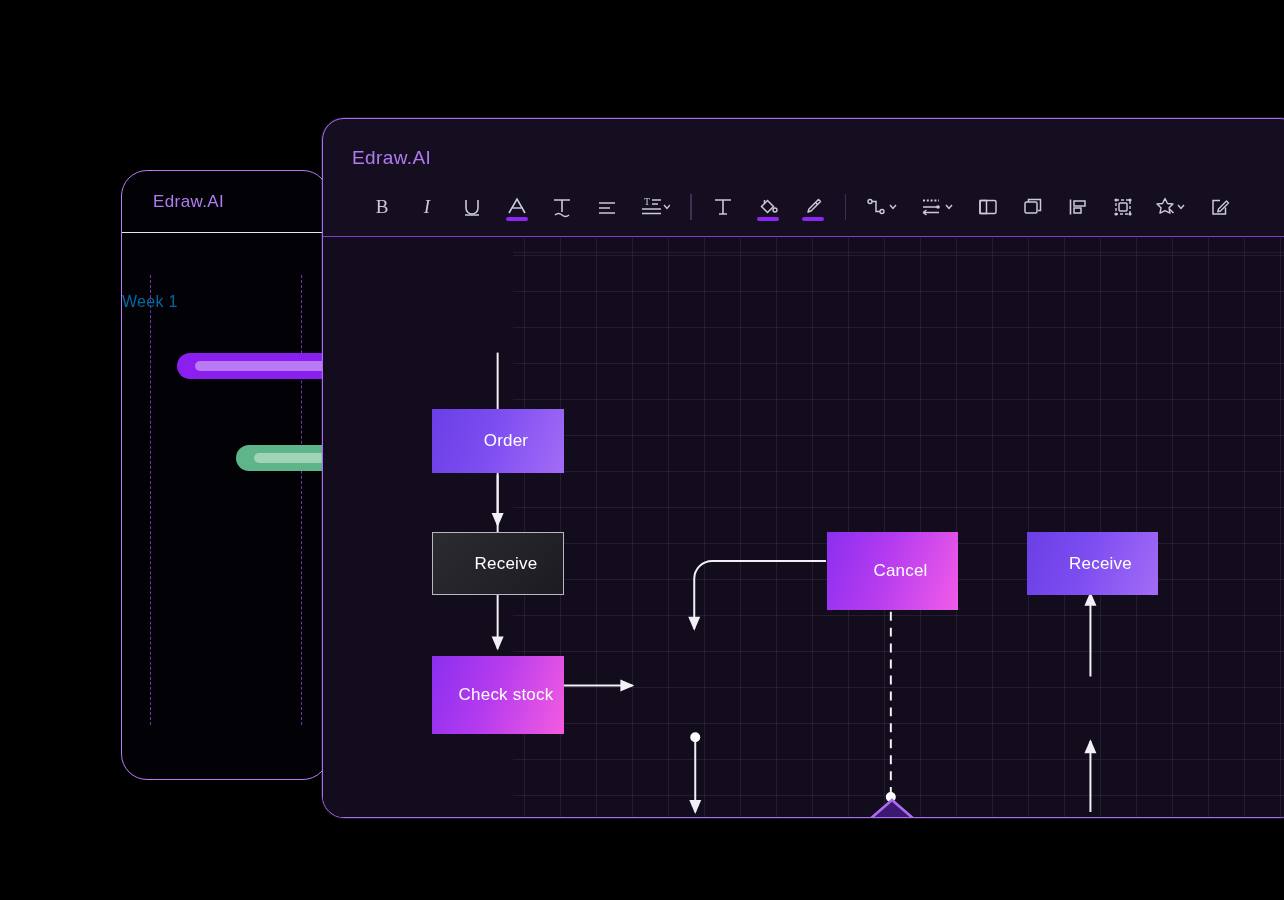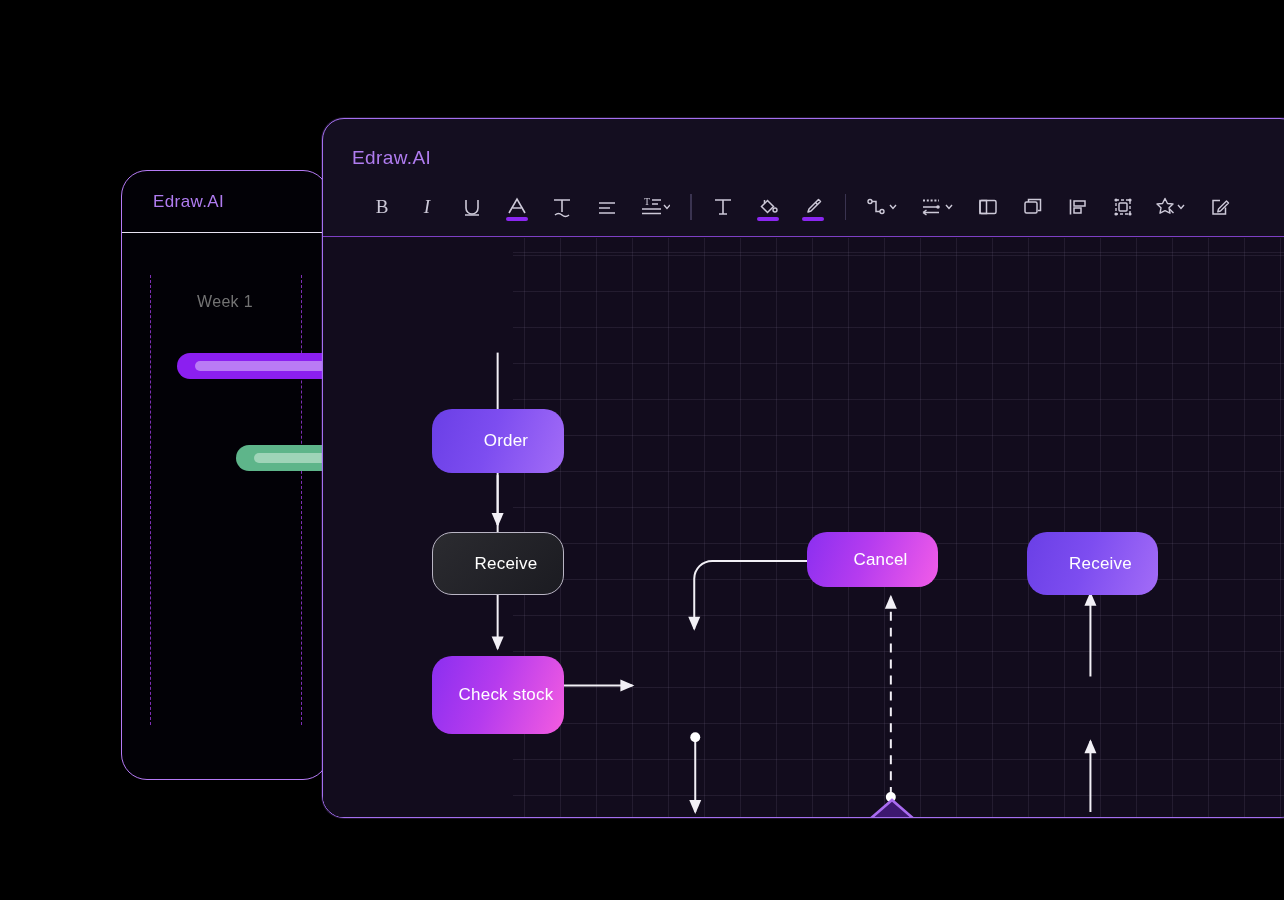--- a/index.html
+++ b/index.html
@@ -30,21 +30,21 @@
     color: #b07cf0;
     font-size: 17px; letter-spacing: .4px;
   }
   #back-canvas { position: absolute; left: 0; top: 62px; width: 100%; height: 548px; }
   .gantt-vline {
     position: absolute; top: 42px; height: 450px; width: 0;
     border-left: 1.6px dashed #7e2fb5;
   }
   #gantt-week {
     position: absolute; left: 0; top: 60px; width: 100%;
-    text-align: center; color: #737373; font-size: 16px; letter-spacing: .3px;
+    text-align: left; color: #0369a1; font-size: 16px; letter-spacing: .3px;
   }
   .gantt-bar {
     position: absolute; height: 26px; border-radius: 13px;
     display: flex; align-items: center;
   }
   .gantt-bar .inner {
     height: 10px; border-radius: 5px; margin-left: 18px;
   }
 
   
@@ -94,21 +94,21 @@
     content:""; position:absolute; left:0; top:0; width:190px; height:100%;
     background:#120c1d; z-index:1;
   }
   #edges { position: absolute; left: 0; top: 0; width: 100%; height: 100%; z-index: 2; }
 
   .node {
     position: absolute; z-index: 3;
     display: flex; align-items: center; justify-content: center;
     text-align: center; color: #ffffff;
     font-size: 17px; line-height: 1.28; letter-spacing: .2px;
-    border-radius: 20px;
+    border-radius: 0;
     white-space: pre-line;
     padding-left: 16px;
   }
   .node.dark {
     background: linear-gradient(135deg,#2b2b30 0%,#1b1b21 100%);
     border: 1.3px solid #b9b5c4;
   }
   .node.diamond {
     background: none; border: none;
   }
@@ -328,21 +328,21 @@
       <div class="node dark" style="left:109px; top:294px; width:132px; height:63px;">
         <span class="node-label">Receive</span>
       </div>
 
       <div class="node" style="left:109px; top:418px; width:132px; height:78px;
                   background:linear-gradient(110deg,#8b2ff0 0%,#b53bee 45%,#f45ce0 100%);">
         <span class="node-label">Check stock</span>
       </div>
 
 
-      <div class="node" style="left:484px; top:294px; width:131px; height:55px;
+      <div class="node" style="left:504px; top:294px; width:131px; height:78px;
                   background:linear-gradient(110deg,#8b2ff0 0%,#b63cef 45%,#f25ce8 100%);justify-content:center;">
         <span class="node-label">Cancel</span>
       </div>
 
       <div class="node" style="left:704px; top:294px; width:131px; height:63px;
                   background:linear-gradient(110deg,#6a3fe6 0%,#7d4df0 45%,#a36cf7 100%);">
         <span class="node-label">Receive</span>
       </div>
 
 

